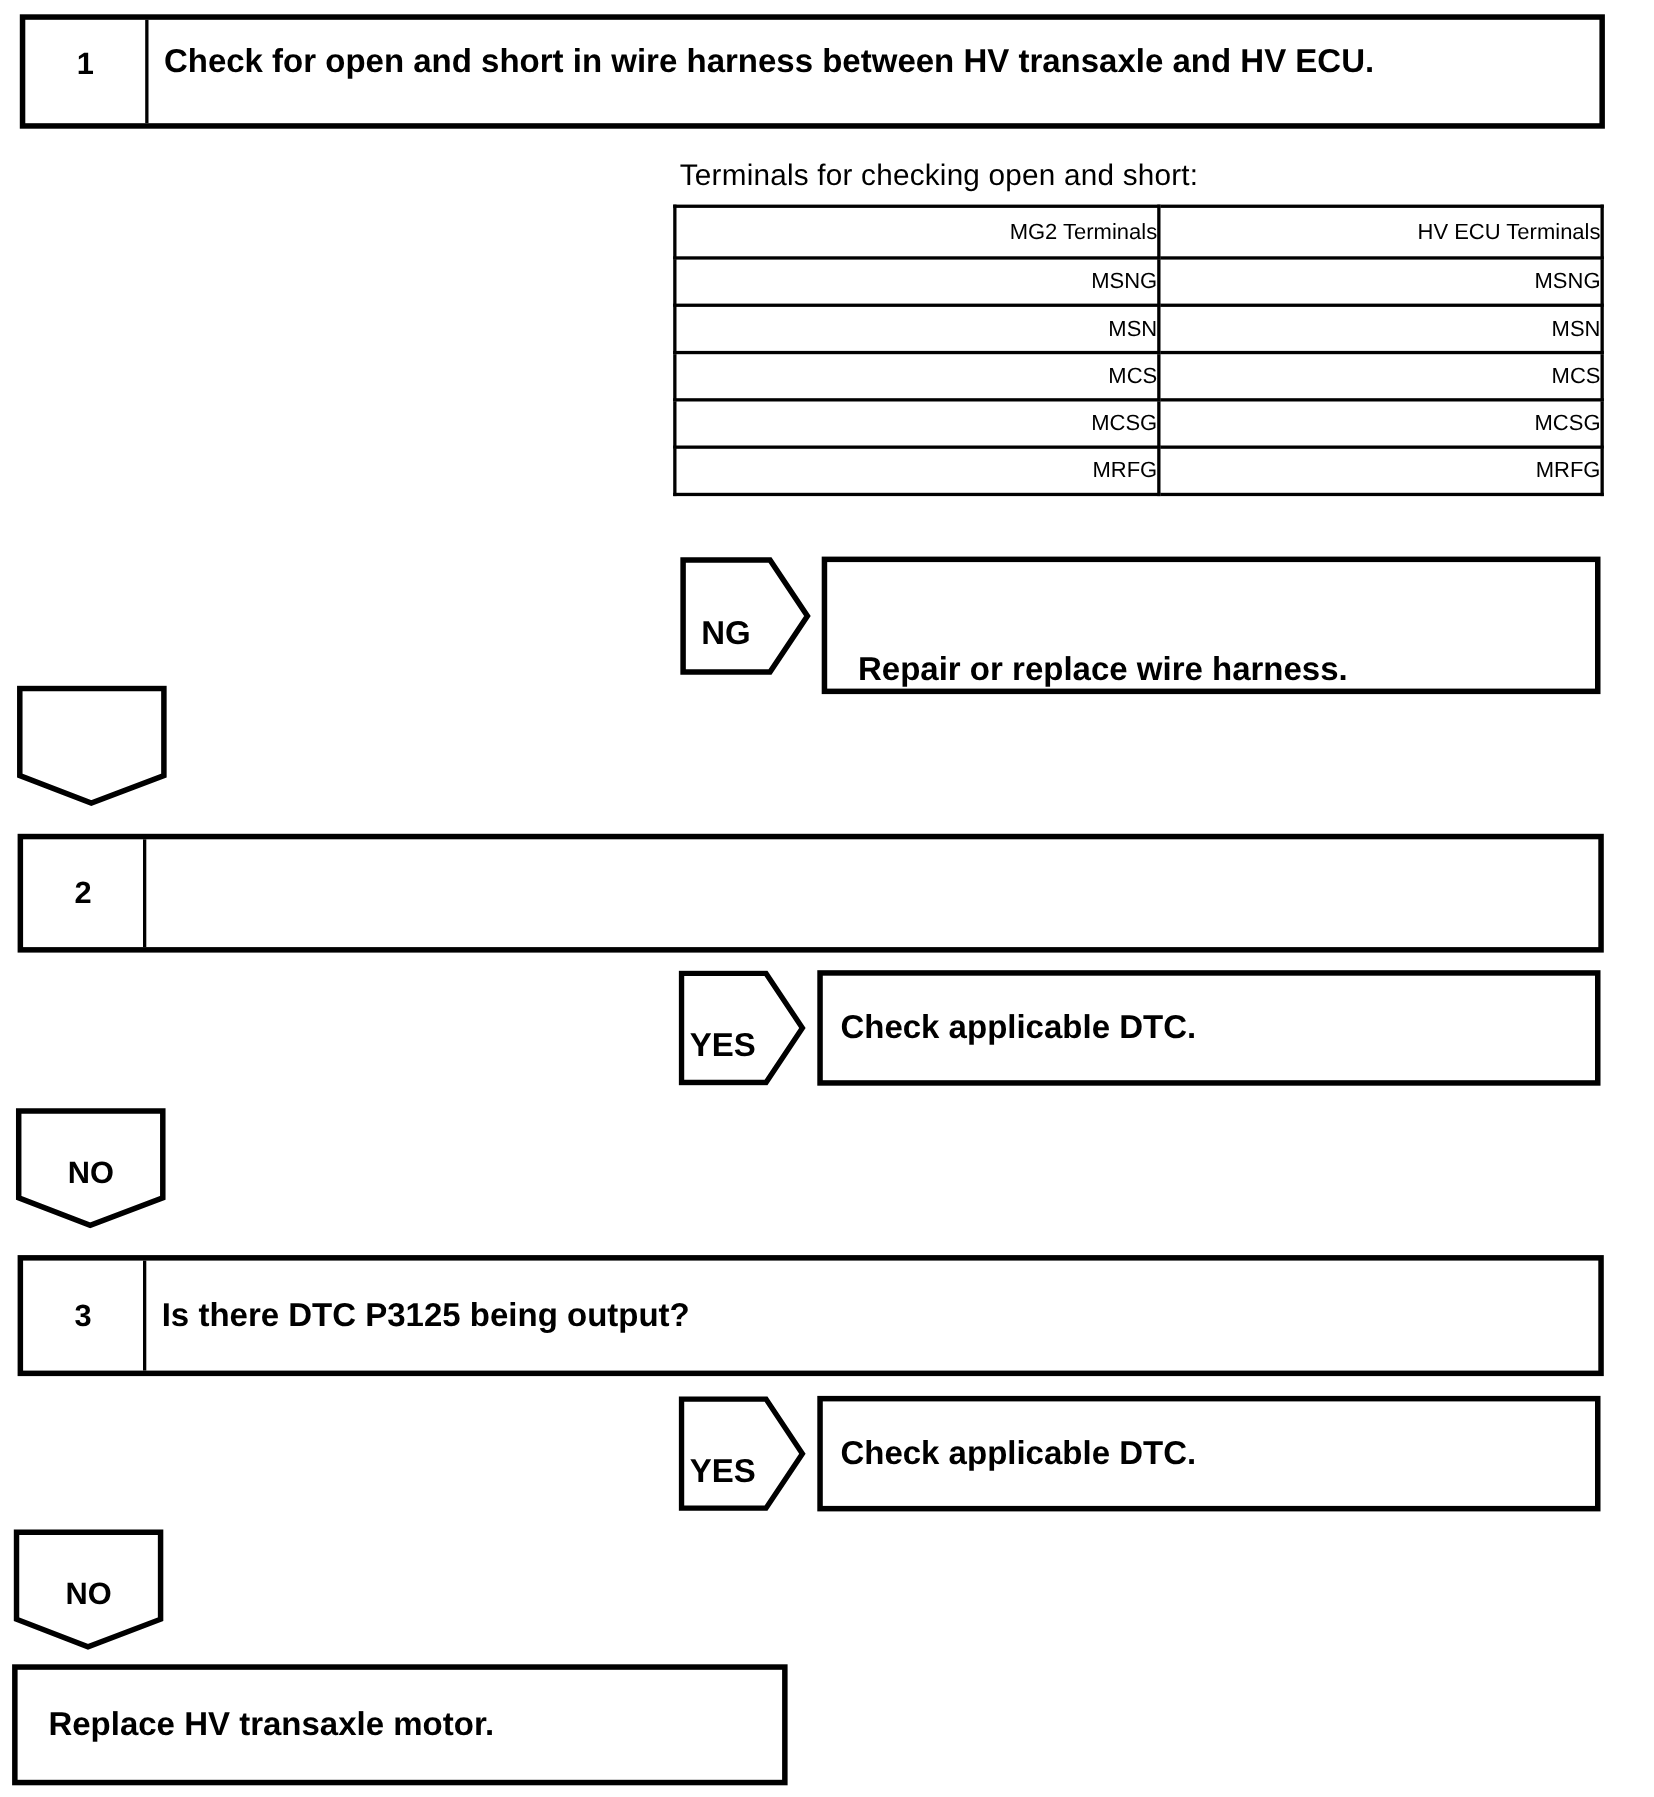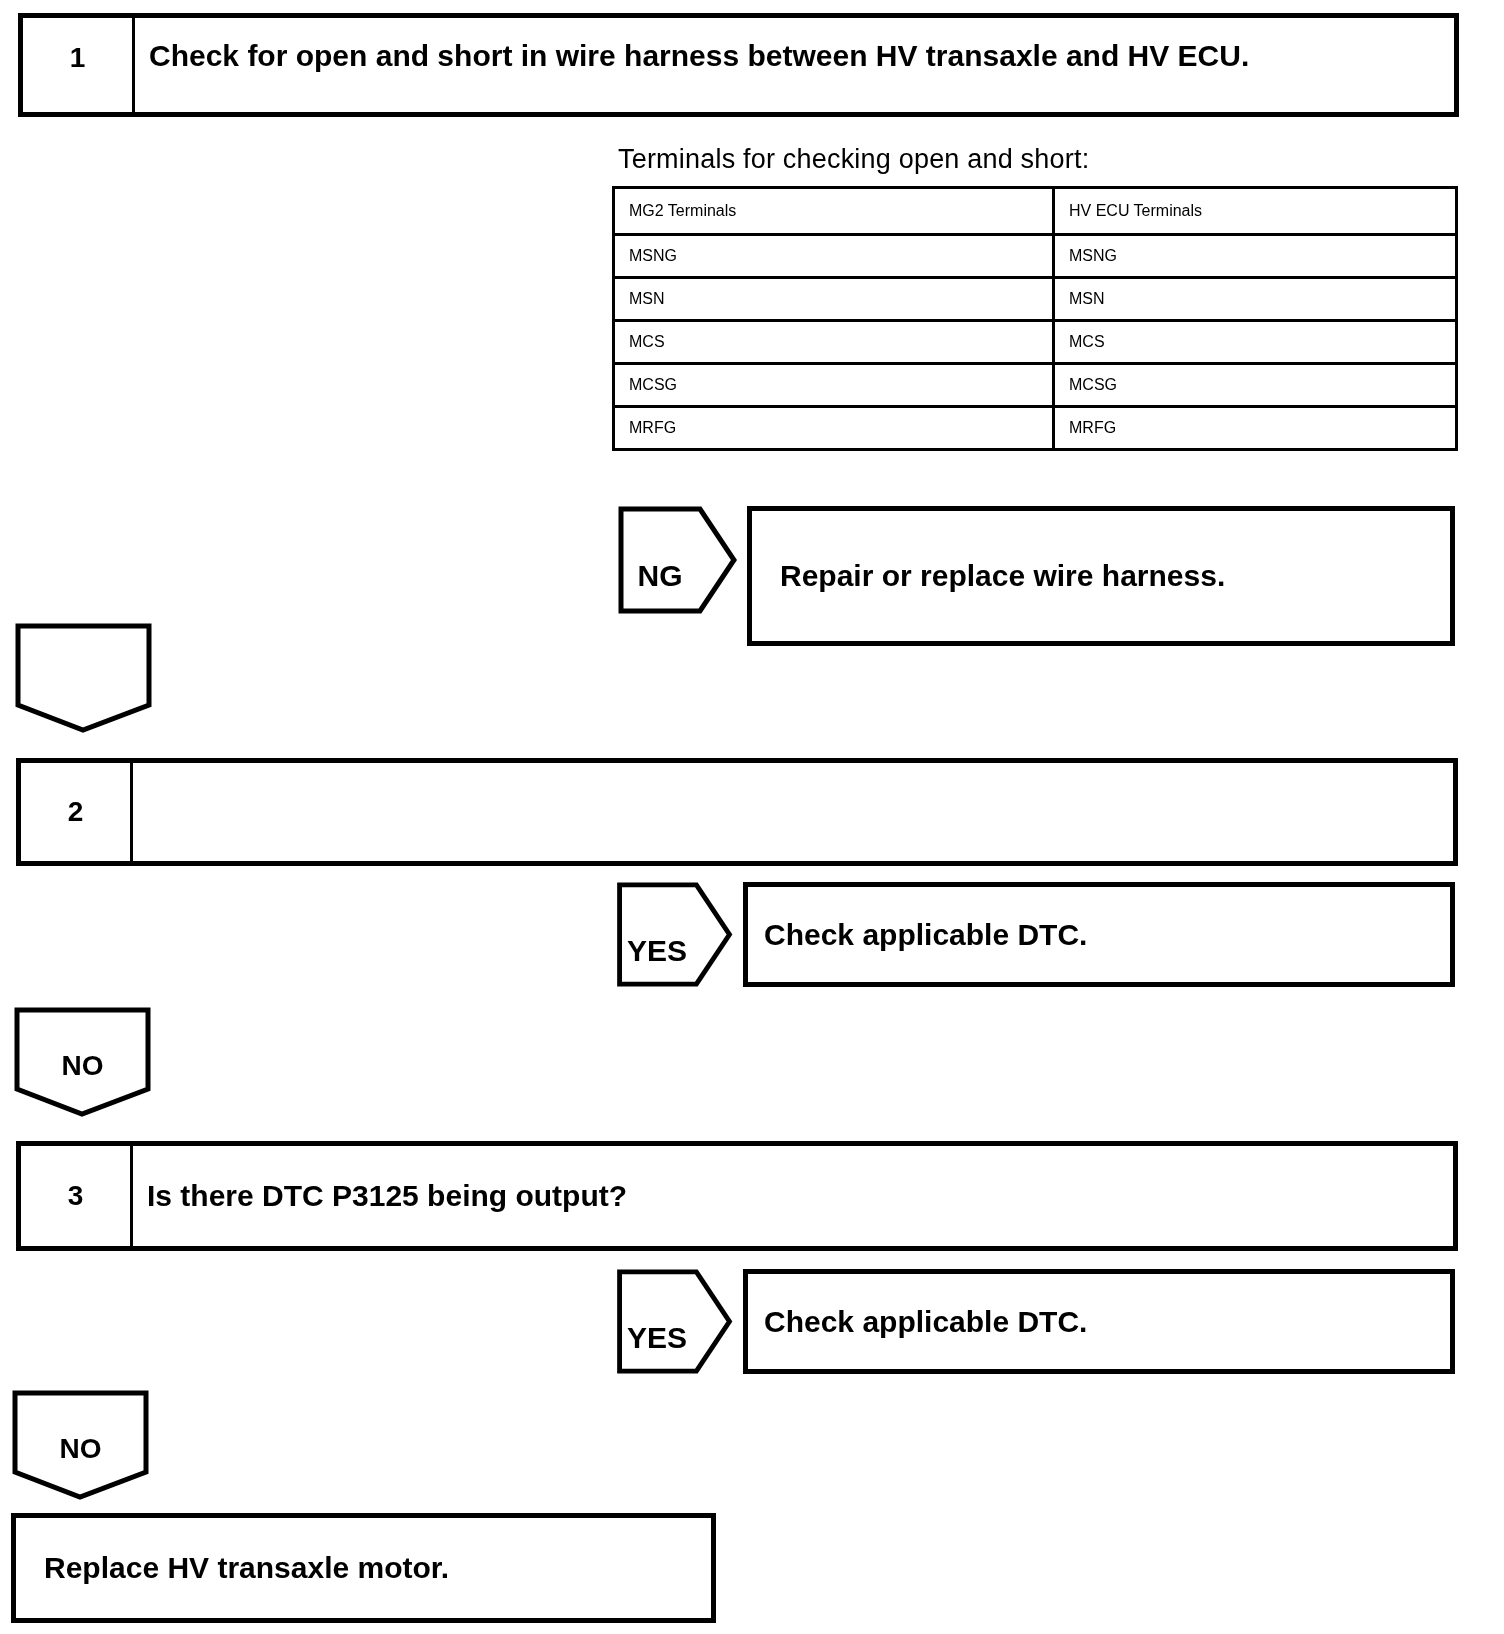--- a/index.html
+++ b/index.html
@@ -21,21 +21,21 @@
     font-weight:bold;font-size:30px;line-height:1.15;padding-right:20px;
   }
   .stepbox.topalign .numcell{align-items:flex-start;padding-top:24px;}
   .stepbox.topalign .stepq{align-items:flex-start;padding-top:21px;}
   
   .caption{font-size:27px;font-weight:normal;letter-spacing:0.2px;}
   
   table.term{border-collapse:collapse;width:846px;table-layout:fixed;background:#fff;}
   table.term td{
     border:3px solid #000;height:40px;padding:0 0 0 14px;
-    font-size:16px;font-weight:normal;vertical-align:middle;
+    font-size:20px;font-weight:normal;vertical-align:middle;text-align:right;
   }
   table.term tr.hdr td{height:44px;}
   
   .pent-right{width:120px;height:108px;}
   .pent-down{width:137px;height:110px;}
   .pent-label{
     position:absolute;left:0;top:16px;display:flex;justify-content:center;align-items:center;
     font-weight:bold;
   }
   .pr-label{width:84px;height:108px;font-size:30px;}
@@ -87,21 +87,21 @@
       </tr>
     </tbody>
   </table>
 
   <div class="abs" style="left:618px;top:506px;width:120px;height:108px;">
     <svg class="pent-right" viewBox="0 0 120 108">
       <polygon points="3,3 82,3 116,54 82,105 3,105" fill="#fff" stroke="#000" stroke-width="5"></polygon>
     </svg>
     <div class="pent-label pr-label">NG</div>
   </div>
-  <div class="abs actionbox pad28" style="left:747px;top:506px;width:708px;height:140px;">
+  <div class="abs actionbox pad28" style="left:747px;top:506px;width:708px;height:125px;align-items:flex-end;">
     <span>Repair or replace wire harness.</span>
   </div>
 
   <div class="abs" style="left:15px;top:623px;width:137px;height:110px;">
     <svg class="pent-down" viewBox="0 0 137 110">
       <polygon points="3,3 134,3 134,82 68,107 3,82" fill="#fff" stroke="#000" stroke-width="5"></polygon>
     </svg>
   </div>
 
   <div class="abs stepbox" style="left:16px;top:758px;width:1442px;height:108px;">

